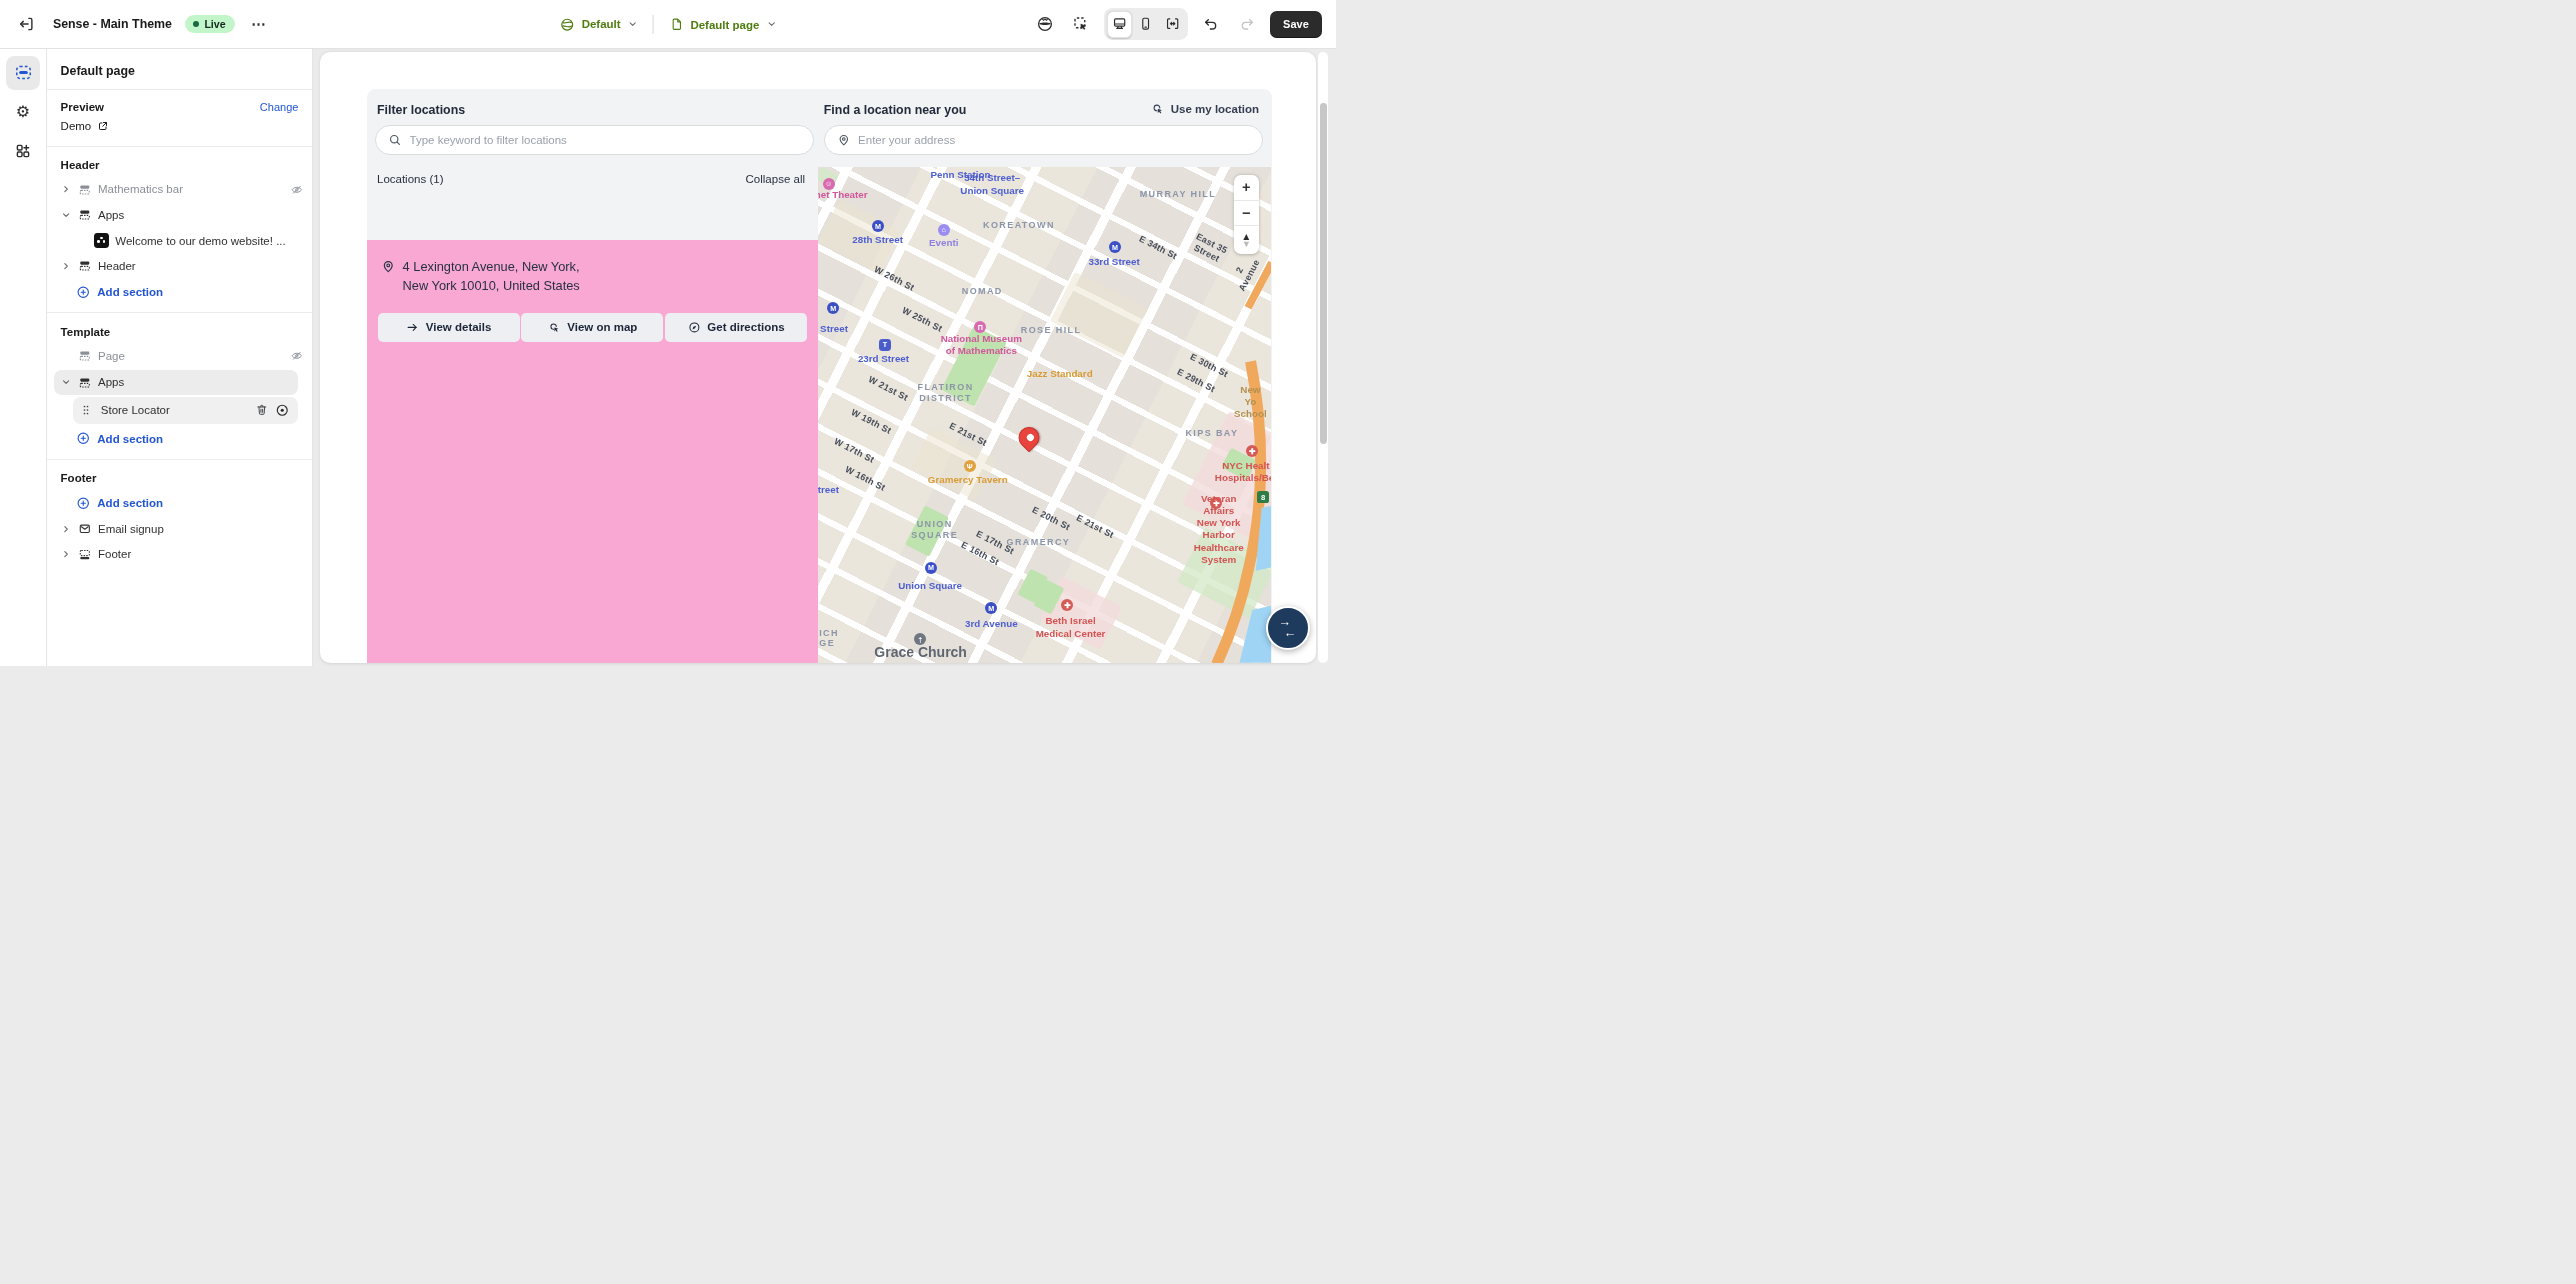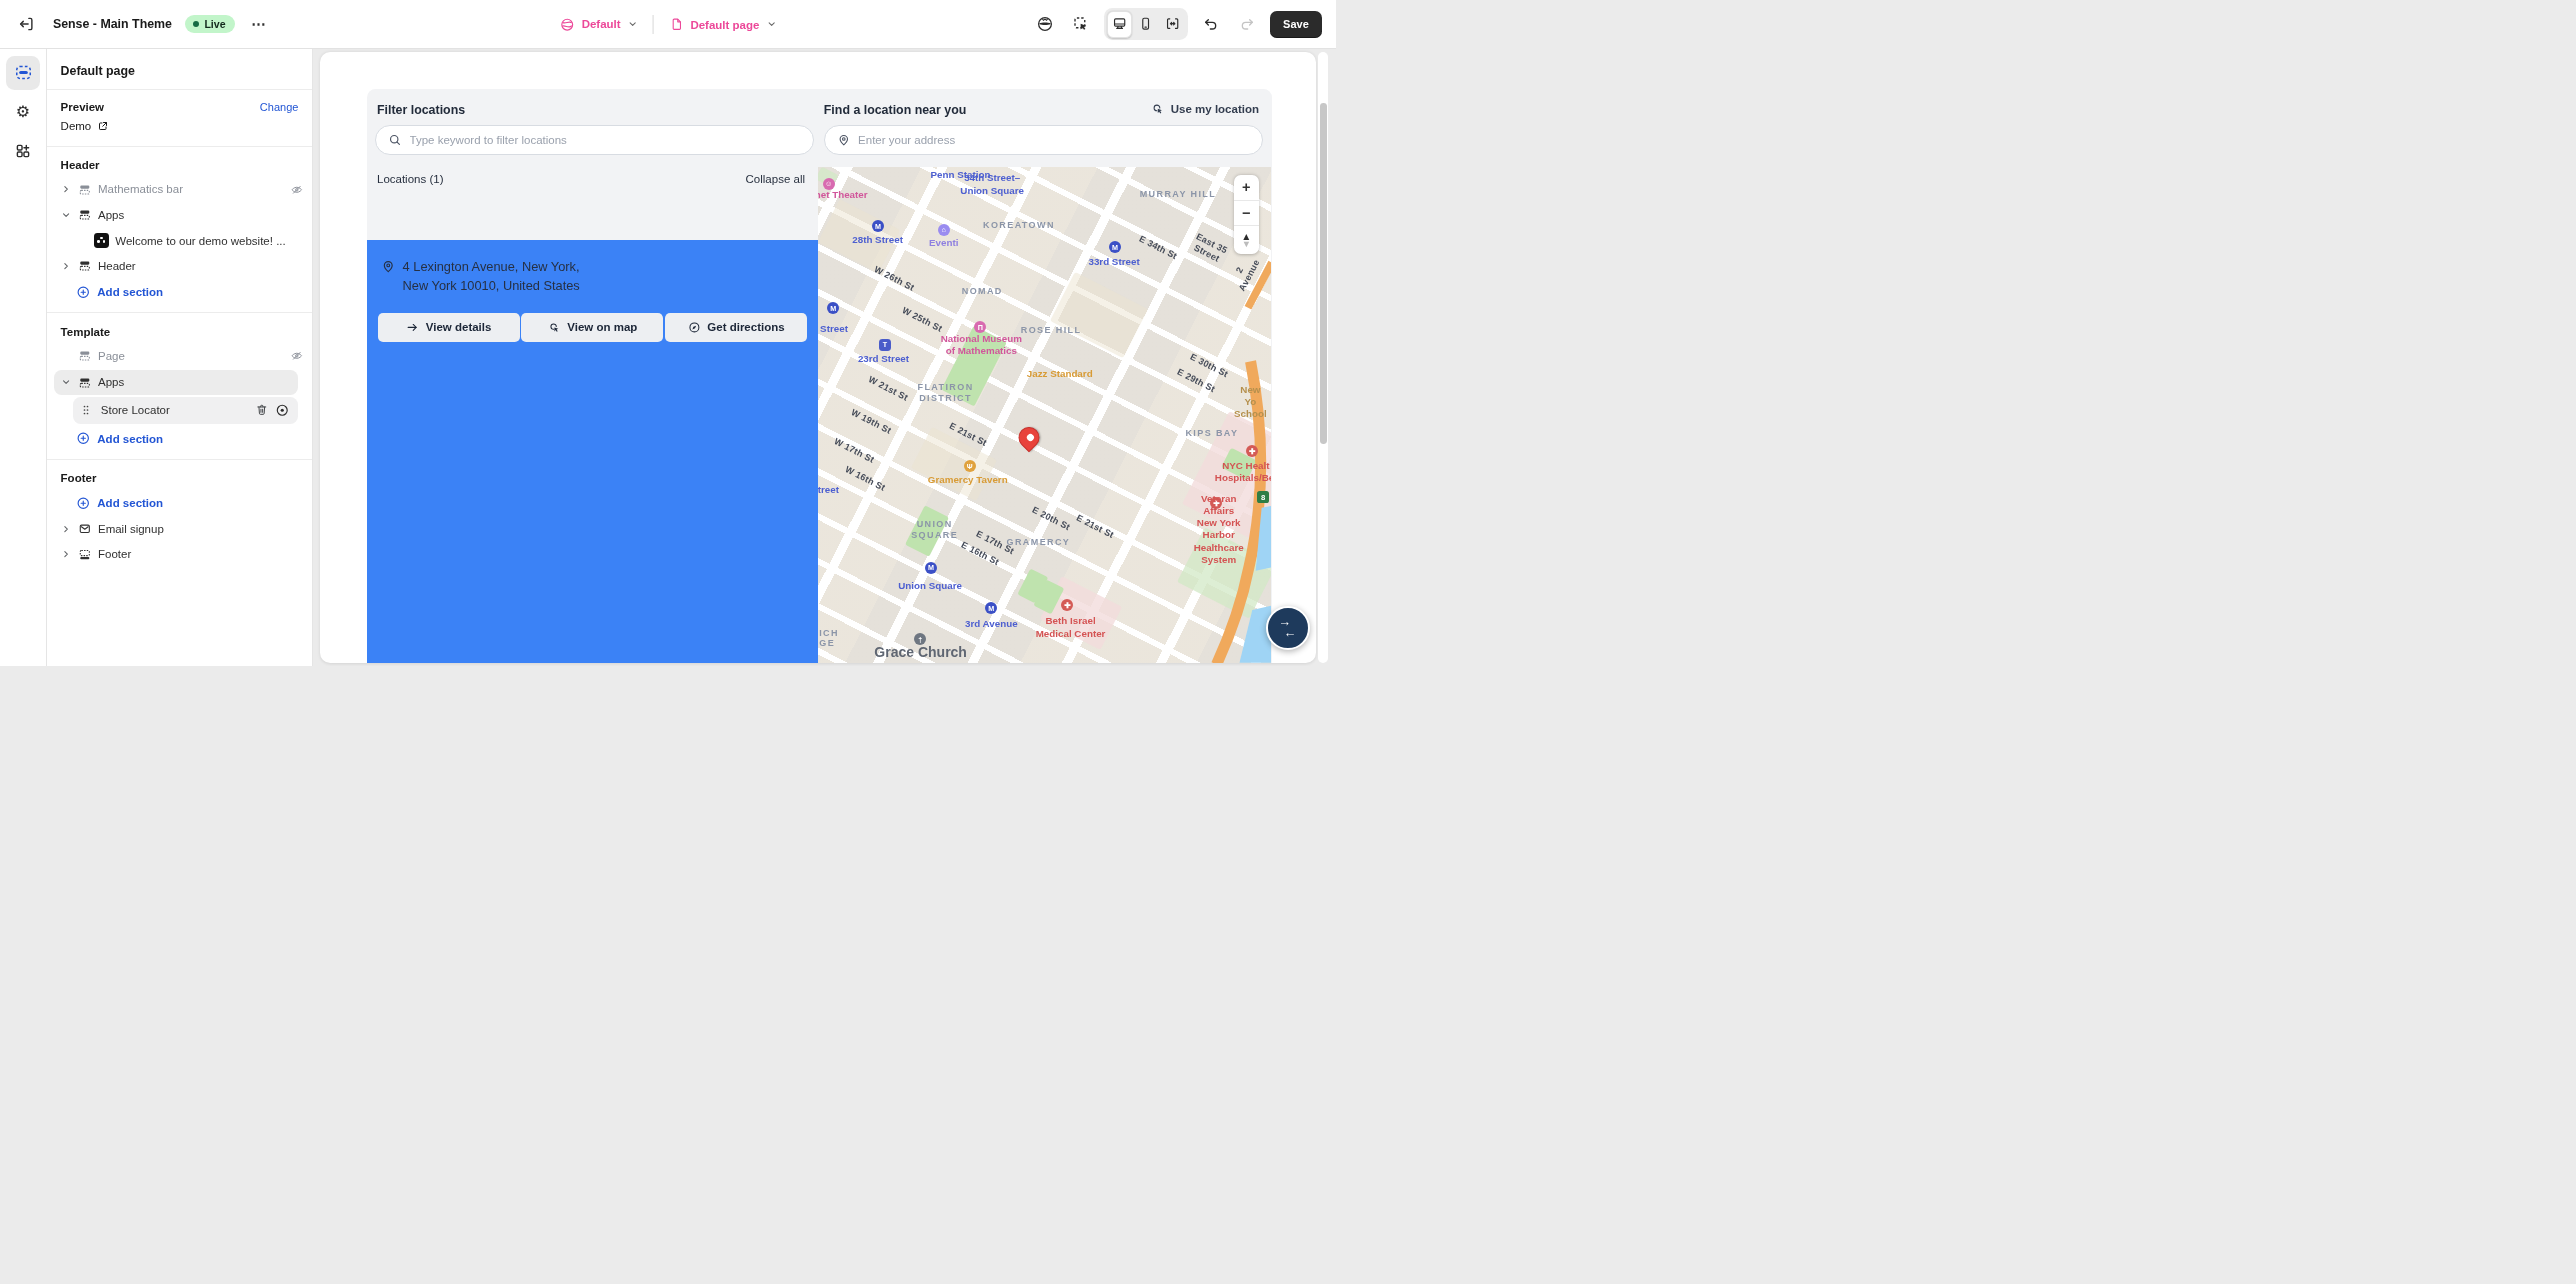--- a/index.html
+++ b/index.html
@@ -10,21 +10,21 @@
 
   
   .topbar { position:absolute; top:0; left:0; right:0; height:49px; background:#fff; border-bottom:0.9px solid #e2e2e2; display:flex; align-items:center; z-index:40; }
   .tb-left { display:flex; align-items:center; gap:12.8px; padding-left:14.5px; }
   .tb-exit { width:25.6px; height:25.6px; display:flex; align-items:center; justify-content:center; border-radius:6.8px; cursor:pointer; color:#303030; }
   .tb-title { font-size:12.4px; font-weight:700; color:#1a1a1a; }
   .badge-live { display:inline-flex; align-items:center; gap:5.1px; background:#c2f5ca; color:#12281c; font-size:10.6px; font-weight:550; padding:2.6px 9.4px 2.6px 7.7px; border-radius:9.4px; }
   .badge-live .dot { width:6.8px; height:6.8px; border-radius:50%; background:#156b43; }
   .tb-menu { color:#303030; font-size:14.5px; font-weight:700; letter-spacing:0.9px; cursor:pointer; padding:0 3.4px; }
   .tb-center { position:absolute; left:50%; top:0; height:49px; transform:translateX(-50%); display:flex; align-items:center; }
-  .tb-drop { display:flex; align-items:center; gap:6.8px; cursor:pointer; color:#ec4899; }
+  .tb-drop { display:flex; align-items:center; gap:6.8px; cursor:pointer; color:#4d7c0f; }
   .tb-drop .lbl { font-size:11.5px; font-weight:600; }
   .tb-vdiv { width:0.9px; height:19px; background:#d8d8d8; margin:0 15.3px; }
   .tb-right { margin-left:auto; display:flex; align-items:center; gap:10.2px; padding-right:13.6px; }
   .tb-iconbtn { width:25.6px; height:25.6px; display:flex; align-items:center; justify-content:center; color:#2c2c2c; cursor:pointer; }
   .seg { display:flex; align-items:center; background:#ececec; border-radius:8.5px; padding:2.6px; gap:0.9px; }
   .seg-item { width:25.6px; height:27px; display:flex; align-items:center; justify-content:center; border-radius:6px; color:#2c2c2c; cursor:pointer; }
   .seg-item.sel { background:#fff; box-shadow:0 0.9px 1.7px rgba(0,0,0,.18); border:0.9px solid #e2e2e2; }
   .redo-disabled { color:#c4c4c4; }
   .btn-save { height:27px; padding:0 13.6px; background:#2b2b2b; color:#fff; font-size:11px; font-weight:600; border:none; border-radius:6.8px; cursor:pointer; box-shadow:inset 0 -0.9px 0 rgba(0,0,0,.4); }
 
@@ -69,21 +69,21 @@
   .pill-input { position:absolute; top:36px; height:30px; width:439px; background:#fff; border:0.9px solid #d8dce2; border-radius:15.3px; display:flex; align-items:center; padding:0 12px; gap:7.7px; color:#6a7380; }
   .pill-input input { border:none; outline:none; flex:1; font-size:11.5px; font-family:inherit; color:#273043; background:transparent; }
   .pill-input input::placeholder { color:#9aa1ad; }
   .use-loc { position:absolute; top:13.6px; right:12.8px; display:flex; align-items:center; gap:6px; font-size:11.5px; font-weight:600; color:#333d4f; cursor:pointer; }
 
   .loc-col { position:absolute; left:0; top:78px; width:451px; bottom:0; }
   .loc-head { position:absolute; top:6.8px; left:10.2px; right:12.8px; display:flex; justify-content:space-between; align-items:center; font-size:11.5px; color:#28303f; }
   .collapse-all { cursor:pointer; }
   .loc-band { position:absolute; top:38px; left:0; right:0; height:35px; background:#e6e8ec; display:flex; align-items:center; gap:9.4px; padding:0 15.3px; cursor:pointer; }
   .loc-band .nm { font-size:12.8px; font-weight:700; color:#1f2737; }
-  .loc-body { position:absolute; top:73px; left:0; right:0; bottom:0; background:#3b82f6; }
+  .loc-body { position:absolute; top:73px; left:0; right:0; bottom:0; background:#f9a8d4; }
   .addr { position:absolute; left:14.5px; top:17px; display:flex; gap:6.8px; color:#263043; }
   .addr .txt { font-size:12.8px; line-height:19.6px; white-space:pre-line; }
   .addr .ic { margin-top:2.6px; }
   .loc-btns { position:absolute; top:73px; left:11px; display:flex; gap:1.7px; }
   .loc-btn { width:142px; height:29px; background:#edeff2; border:none; border-radius:5.1px; display:flex; align-items:center; justify-content:center; gap:6.8px; font-size:11.5px; font-weight:600; color:#1c2637; font-family:inherit; cursor:pointer; }
 
   
   .map { position:absolute; left:451px; top:78px; width:453px; height:496px; background:#f3efe6; overflow:hidden; }
   .map-grid { position:absolute; inset:-35%; background-color:#f3efe6;
     background-image:

